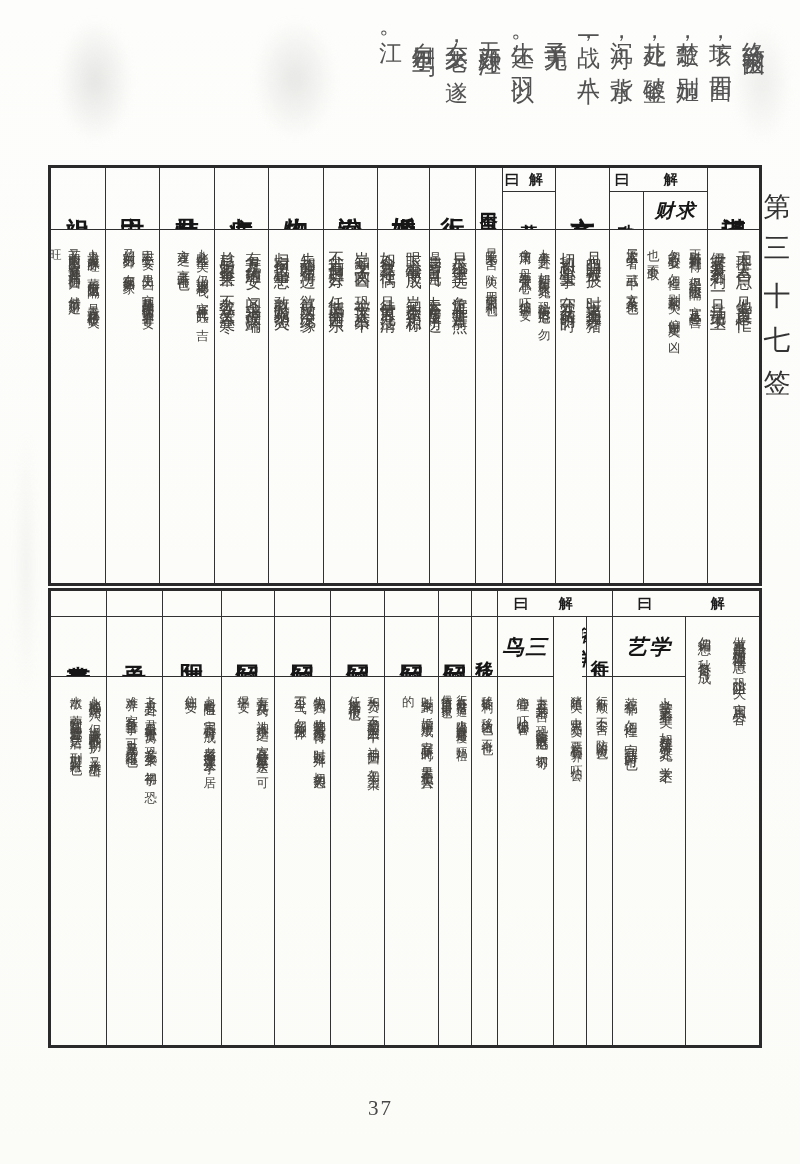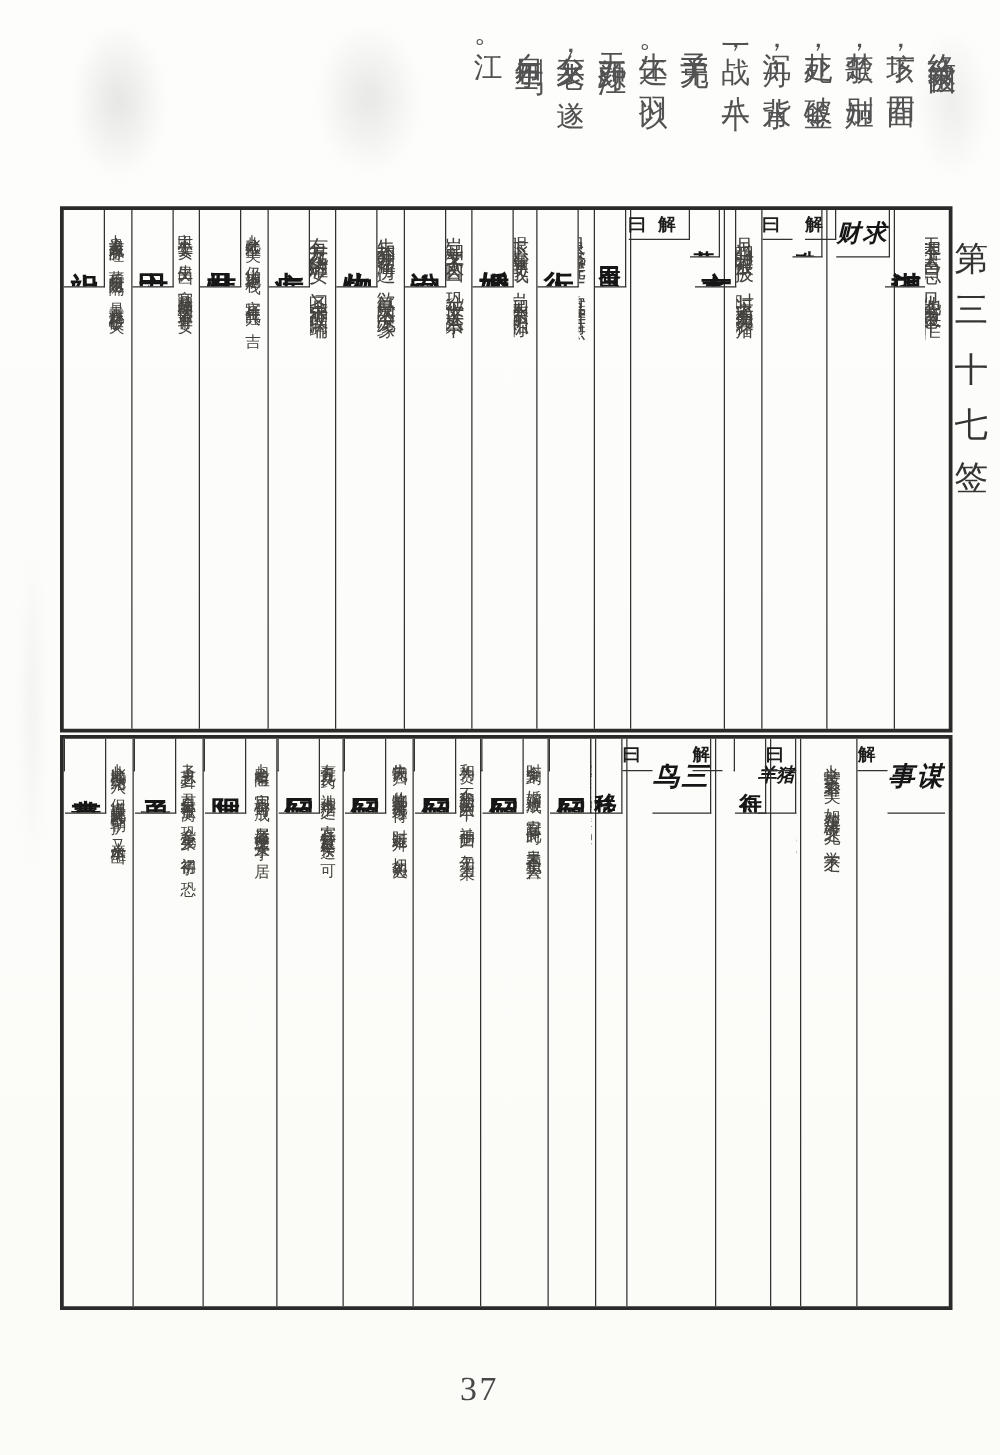--- a/index.html
+++ b/index.html
@@ -26,59 +26,59 @@
   .sign-title {
     position: absolute; top: 172px; right: 5px; height: 410px;
     writing-mode: vertical-rl; font-size: 27px; letter-spacing: 44px;
     color: #343434; font-weight: 400;
   }
 
   .tbl { position: absolute; left: 48px; width: 714px;
     border: 3px solid #2a2a2a; display: flex; }
   .t1 { top: 165px; height: 421px; }
   .t2 { top: 588px; height: 460px; }
-  .col { display: flex; flex-direction: row; min-width: 0; }
+  .col { display: flex; flex-direction: column; min-width: 0; }
   .col > div { border-right: 1.6px solid #323232; }
   .col:last-child > div { border-right: none; }
   .jr { border-right: none !important; }
 
   .bd { flex: none; height: 24px; border-bottom: 1.6px solid #323232;
     display: flex; align-items: center; justify-content: center;
     font-weight: bold; font-size: 14px; color: #1c1c1c;
     direction: rtl; unicode-bidi: bidi-override; letter-spacing: 10px; overflow: hidden; }
   .t2 .bd { height: 26px; }
 
   .hdr { flex: none; display: flex; align-items: center; justify-content: center;
     font-weight: bold; color: #161616; border-bottom: 1.8px solid #2e2e2e; overflow: hidden; }
   .t1 .hdr { height: 62px; }
   .t1 .hdr.sub { height: 38px; }
   .t2 .hdr { height: 60px; }
   .vh { writing-mode: vertical-rl; font-size: 24px; letter-spacing: 1px; }
   .vh.nar { font-size: 18px; }
   .t1 .sub.vh { font-size: 17px; }
   .hh { direction: rtl; unicode-bidi: bidi-override; font-size: 21px; letter-spacing: 2px; font-style: italic; }
   .t1 .sub.hh { font-size: 19px; }
-  .hh.nar { font-size: 15px; letter-spacing: 0; margin-left: 28px; }
+  .hh.nar { font-size: 18px; letter-spacing: 0; margin-left: 28px; }
 
   .ct { flex: 1 1 auto; writing-mode: vertical-rl; white-space: pre-line;
     overflow: hidden; padding: 9px 2px 4px 1px; color: #44423e; }
   .pm { font-size: 16px;   line-height: 26px; letter-spacing: 3.5px; }
   .sm { font-size: 12.5px; line-height: 19px; letter-spacing: 2px; }
   .s3 { line-height: 21px; }
   .xs { font-size: 11px;   line-height: 15px; letter-spacing: 1.5px; }
   .nr { line-height: 16px; font-size: 12px; }
   .w2 { font-size: 13.5px; line-height: 35px; letter-spacing: 2.5px; }
 
   .wm { position: absolute; left: 524px; top: 994px; width: 248px; height: 102px;
     background: #e9d3a1; display: flex; align-items: center; justify-content: center;
     font-size: 37px; font-weight: bold; letter-spacing: 8px; color: #f3e3ae;
     text-shadow: -1px -1px 0 #a8813a, 1px -1px 0 #a8813a, -1px 1px 0 #a8813a,
                  1px 1px 0 #a8813a, 0 0 4px rgba(150,110,40,.55); }
   .pageno { position: absolute; left: 368px; top: 1096px;
-    font-size: 27px; color: #484848; letter-spacing: 2px; }
+    font-size: 21px; color: #484848; letter-spacing: 2px; }
 </style>
 </head>
 <body>
 
 <div class="page">
 
   <div class="ghost g1"></div>
   <div class="ghost g2"></div>
   <div class="ghost g3"></div>
   <div class="ghost g4"></div>
@@ -238,25 +238,25 @@
       <div class="hdr hh nar">猪羊</div>
       <div class="ct sm nr">猪羊阻失　中大只知卖　要精心饲养　吓伯公</div>
     </div>
     <div class="col" style="flex:26 1 0%">
       <div class="bd"></div>
       <div class="hdr vh nar">行舟</div>
       <div class="ct sm nr">行舟不顺　不安不吉　防凶防灾也</div>
     </div>
     <div class="col" style="flex:75 1 0%">
       <div class="bd jr">曰</div>
+      <div class="hdr hh">学艺</div>
       <div class="ct w2">卜学技艺之卦不美　如楚汉争雄之兆　学之不
 惹祸非　勿迫性　宜守旧待时也</div>
     </div>
     <div class="col" style="flex:74 1 0%">
       <div class="bd">解</div>
-      <div class="hdr hh">谋事</div>
       <div class="ct w2">做事虽是精通但性情急　恐防阻失　宜用心容
 勿偏想　秋冬月可成</div>
     </div>
   </div>
 
   <div class="pageno">37</div>
 </div>
 
 </body></html>

